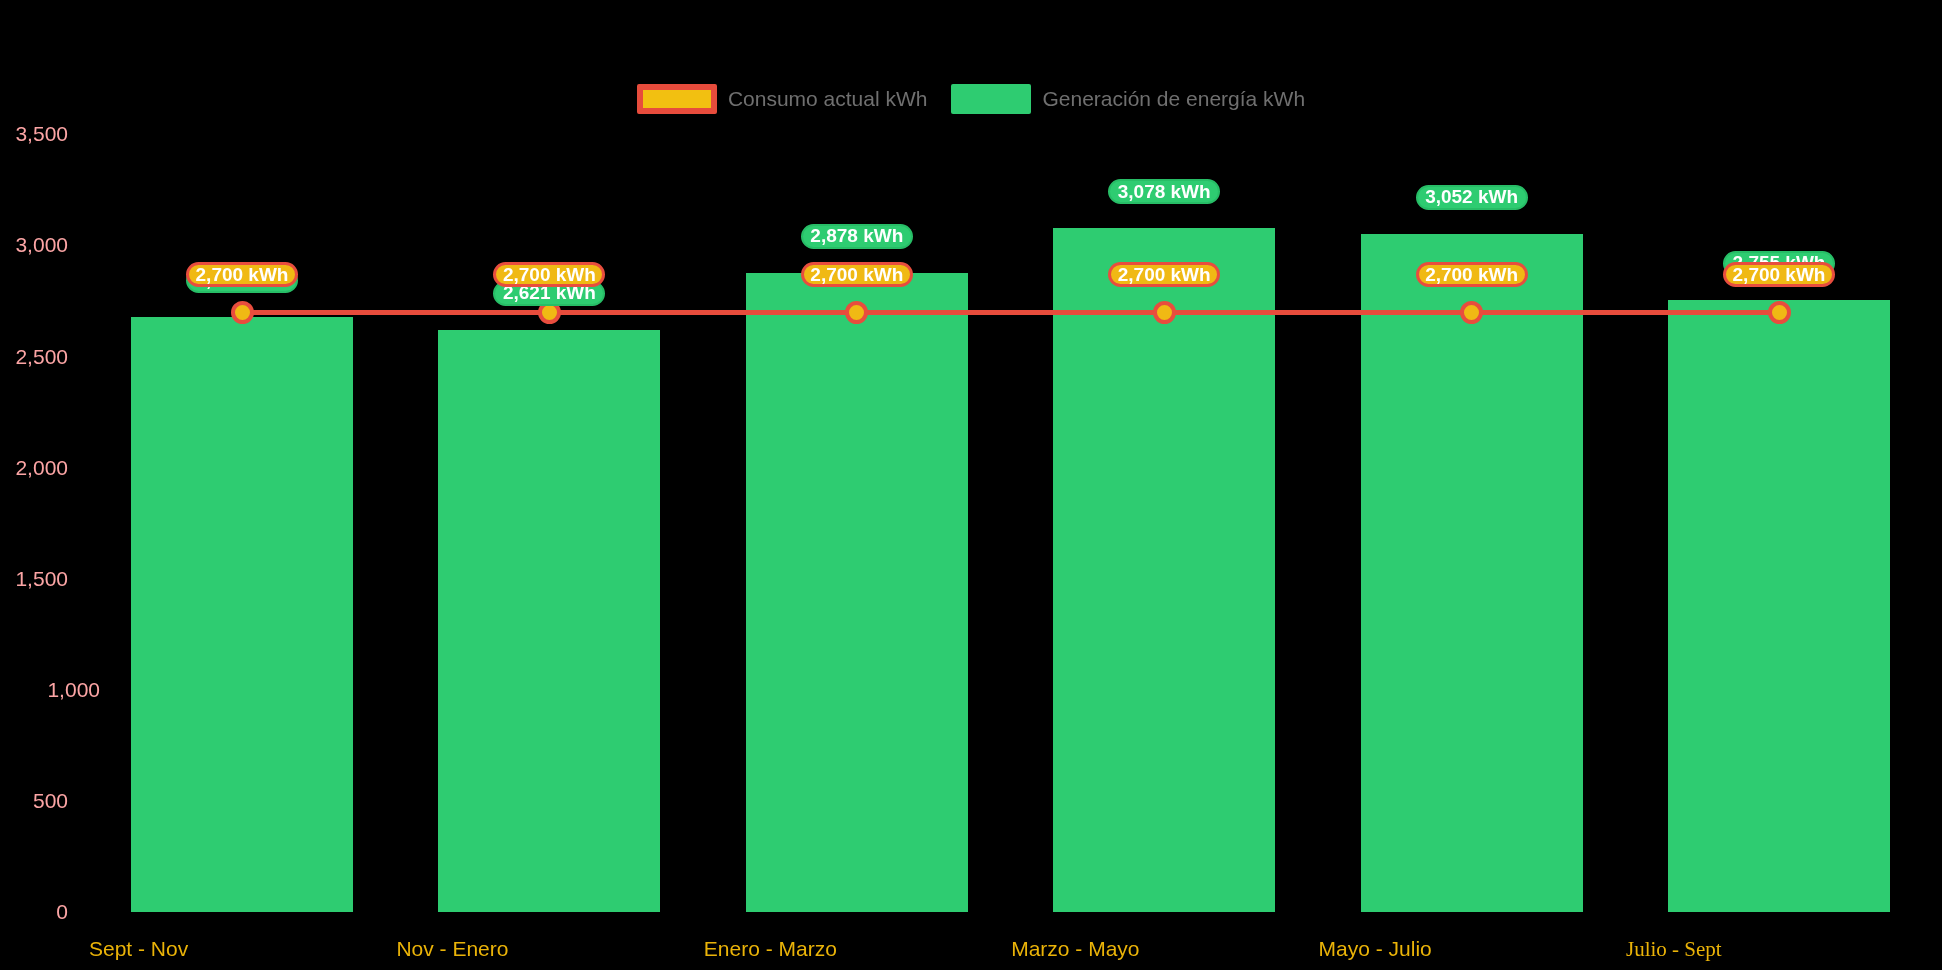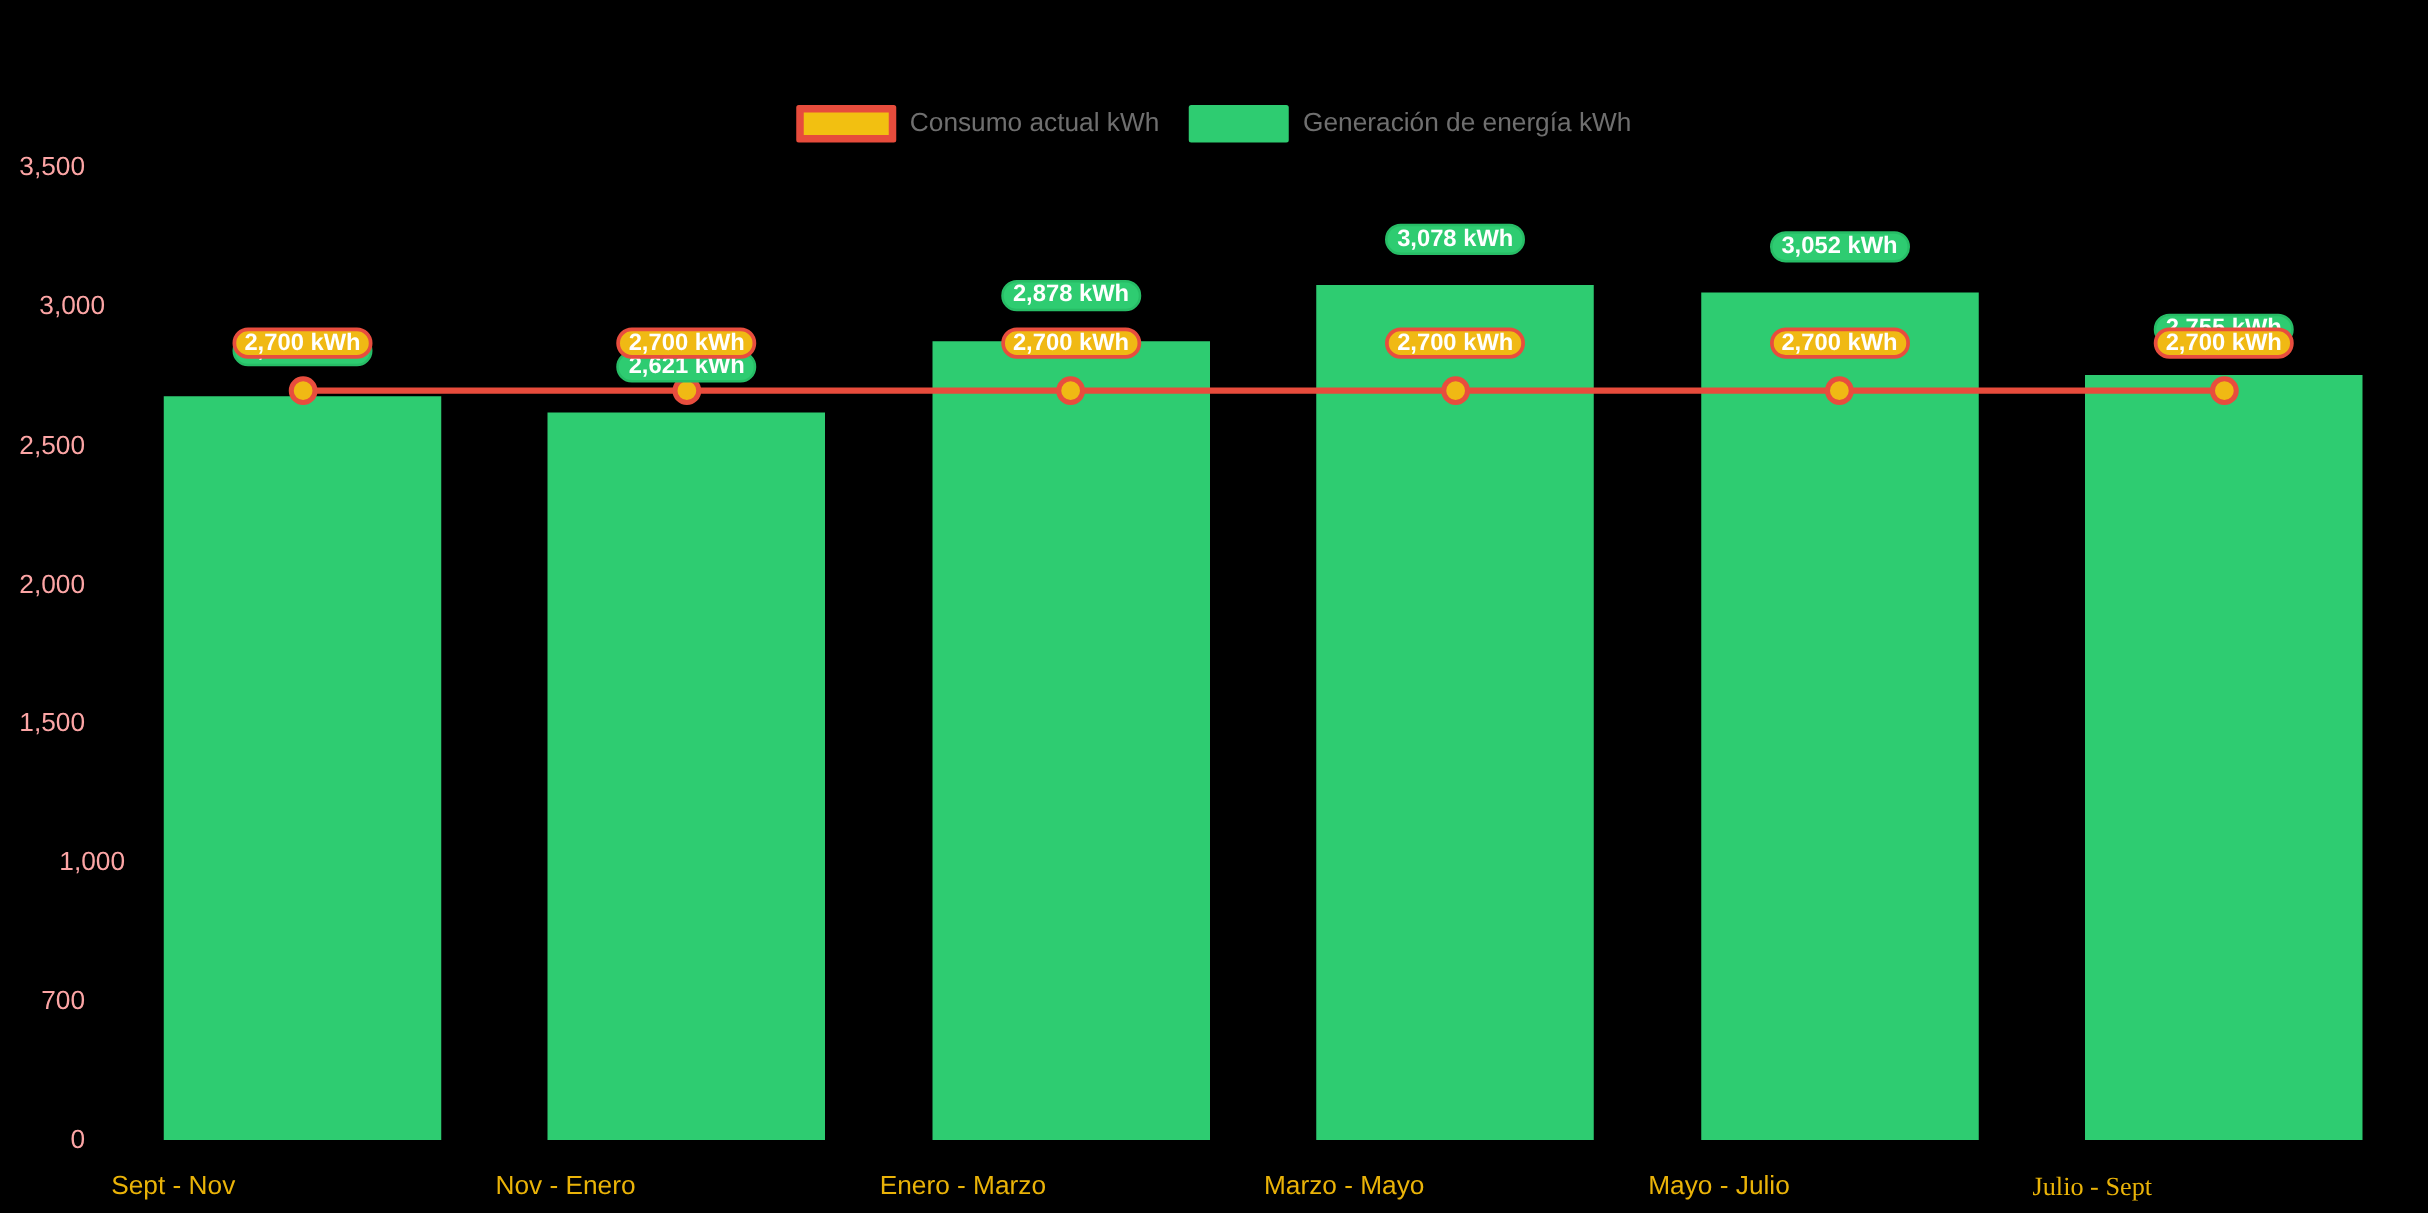--- a/index.html
+++ b/index.html
@@ -51,26 +51,26 @@
       <span class="legend-label">Consumo actual kWh</span>
     </div>
     <div class="legend-item">
       <span class="swatch" id="swatch-generacion" style="background: rgb(46, 204, 113);"></span>
       <span class="legend-label">Generación de energía kWh</span>
     </div>
   </div>
 
   <div id="plot">
       <div class="abs ytick" style="left: 0px; top: 122.3px;">3,500</div>
-      <div class="abs ytick" style="left: 0px; top: 233.4px; padding-left: 16px;">3,000</div>
+      <div class="abs ytick" style="left: 0px; top: 233.4px;">3,000</div>
       <div class="abs ytick" style="left: 0px; top: 344.5px;">2,500</div>
       <div class="abs ytick" style="left: 0px; top: 455.6px;">2,000</div>
       <div class="abs ytick" style="left: 0px; top: 566.7px;">1,500</div>
       <div class="abs ytick" style="left: 0px; top: 677.8px; padding-left: 32px;">1,000</div>
-      <div class="abs ytick" style="left: 0px; top: 788.9px;">700</div>
+      <div class="abs ytick" style="left: 0px; top: 788.9px;">500</div>
       <div class="abs ytick" style="left: 0px; top: 900px;">0</div>
       <div class="abs bar" style="left: 131px; top: 316.948px; width: 222px; height: 595.052px; background: rgb(46, 204, 113);"></div>
       <div class="abs xlabel" style="left: 89px; top: 937px;">Sept - Nov</div>
       <div class="abs pill pill-gen" style="left: 186px; top: 267.948px; background: rgb(46, 204, 113); border: 2px solid rgb(39, 189, 102);">2,678 kWh</div>
       <div class="abs pill pill-cons" style="left: 186px; top: 262.06px; background: rgb(240, 185, 20); border: 3px solid rgb(232, 77, 62);">2,700 kWh</div>
       <div class="abs bar" style="left: 438.4px; top: 329.614px; width: 222px; height: 582.386px; background: rgb(46, 204, 113);"></div>
       <div class="abs xlabel" style="left: 396.4px; top: 937px;">Nov - Enero</div>
       <div class="abs pill pill-gen" style="left: 493.4px; top: 280.614px; background: rgb(46, 204, 113); border: 2px solid rgb(39, 189, 102);">2,621 kWh</div>
       <div class="abs pill pill-cons" style="left: 493.4px; top: 262.06px; background: rgb(240, 185, 20); border: 3px solid rgb(232, 77, 62);">2,700 kWh</div>
       <div class="abs bar" style="left: 745.8px; top: 272.508px; width: 222px; height: 639.492px; background: rgb(46, 204, 113);"></div>

